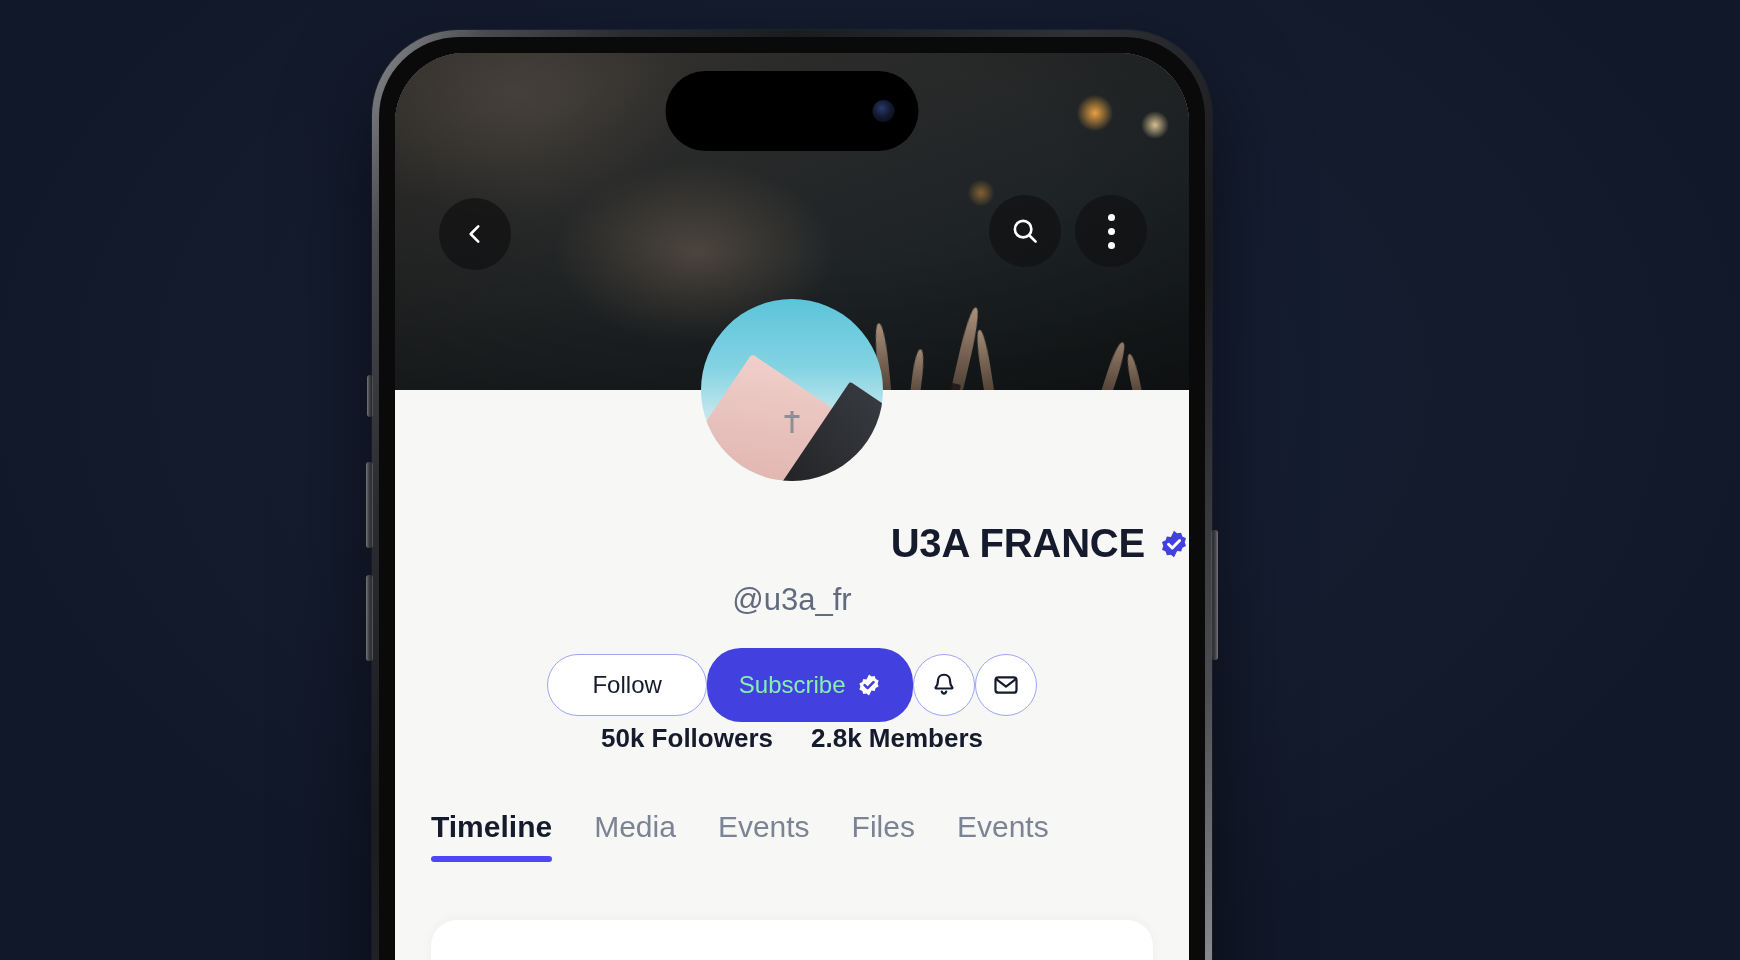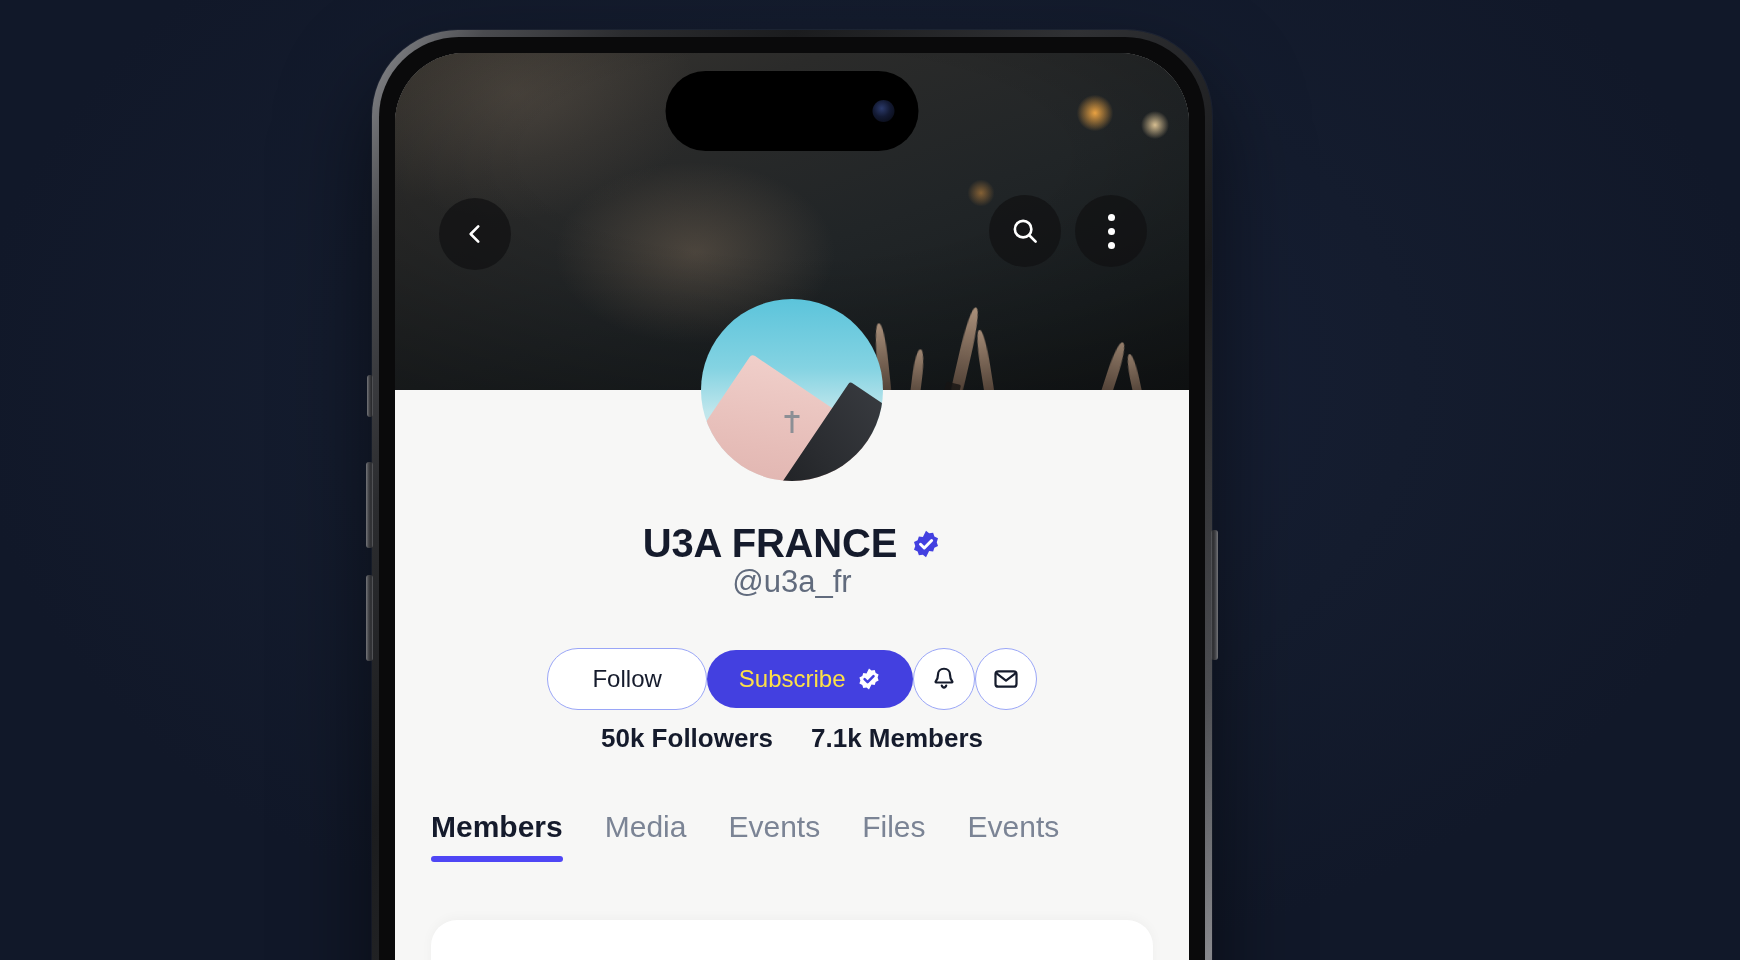--- a/index.html
+++ b/index.html
@@ -209,41 +209,41 @@
     background: #8c8f95;
   }
 
   
   #name-row {
     position: absolute;
     left: 0; right: 0;
     top: 131px;
     display: flex;
     align-items: center;
-    justify-content: center;
+    justify-content: flex-end;
     gap: 14px;
   }
   #profile-name {
     font-size: 40px;
     font-weight: 700;
     color: #151b2c;
     letter-spacing: -.2px;
   }
   .verified-badge {
     display: inline-block;
     position: relative;
     width: 30px; height: 30px;
     flex: none;
   }
   .verified-badge svg { display: block; width: 100%; height: 100%; }
 
   #profile-handle {
     position: absolute;
     left: 0; right: 0;
-    top: 174px;
+    top: 192px;
     text-align: center;
     font-size: 31px;
     color: #616b7d;
     font-weight: 400;
   }
 
   
   #action-row {
     position: absolute;
     left: 0; right: 0;
@@ -258,26 +258,26 @@
     border-radius: 34px;
     border: 1.6px solid #9aa6f7;
     background: #ffffff;
     color: #151b2c;
     font-size: 24px;
     font-family: "Liberation Sans", sans-serif;
     cursor: pointer;
     display: flex; align-items: center; justify-content: center;
   }
   #btn-subscribe {
-    height: 58px;
+    height: 74px;
     padding: 0 32px;
     border-radius: 34px;
     border: none;
     background: #4340e0;
-    color: #fde047;
+    color: #86efac;
     font-size: 24px;
     font-family: "Liberation Sans", sans-serif;
     cursor: pointer;
     display: flex; align-items: center; justify-content: center; gap: 11px;
   }
   .icon-circle-btn {
     width: 62px; height: 62px;
     border-radius: 50%;
     border: 1.6px solid #9aa6f7;
     background: #ffffff;
@@ -439,25 +439,25 @@
           <button class="icon-circle-btn">
             <svg width="28" height="28" viewBox="0 0 24 24" fill="none">
               <rect x="3" y="5.4" width="18" height="13.2" rx="2.4" stroke="#151b2c" stroke-width="1.9"></rect>
               <path d="M3.9 7.2 L12 13.3 L20.1 7.2" stroke="#151b2c" stroke-width="1.9" stroke-linecap="round" stroke-linejoin="round"></path>
             </svg>
           </button>
         </div>
 
         <div id="stats-row">
           <span class="stat">50k Followers</span>
-          <span class="stat">7.1k Members</span>
+          <span class="stat">2.8k Members</span>
         </div>
 
         <div id="tabs">
-          <div class="tab active">Members</div>
+          <div class="tab active">Timeline</div>
           <div class="tab">Media</div>
           <div class="tab">Events</div>
           <div class="tab">Files</div>
           <div class="tab">Events</div>
         </div>
 
         <div id="feed-card"></div>
 
       </div>
 

